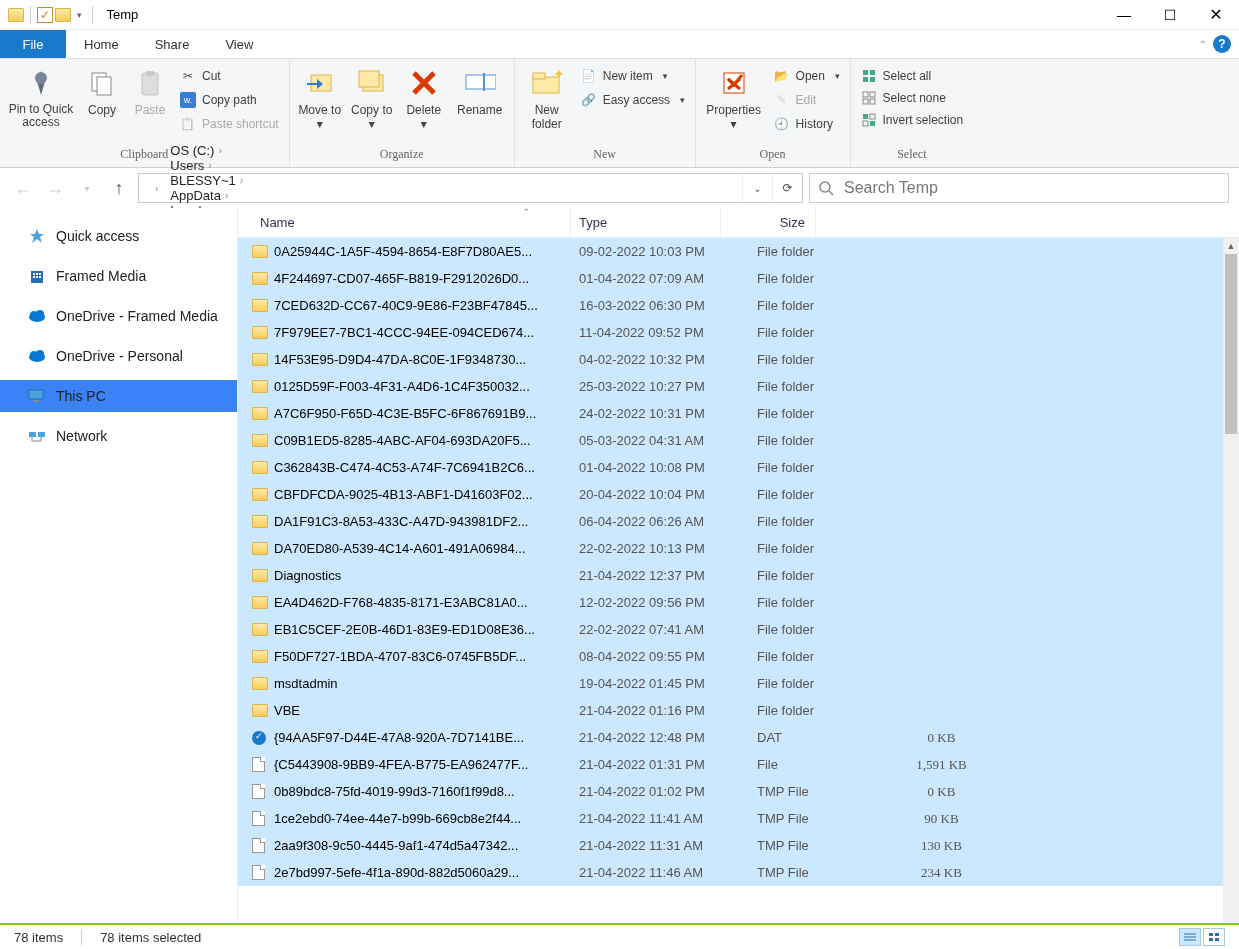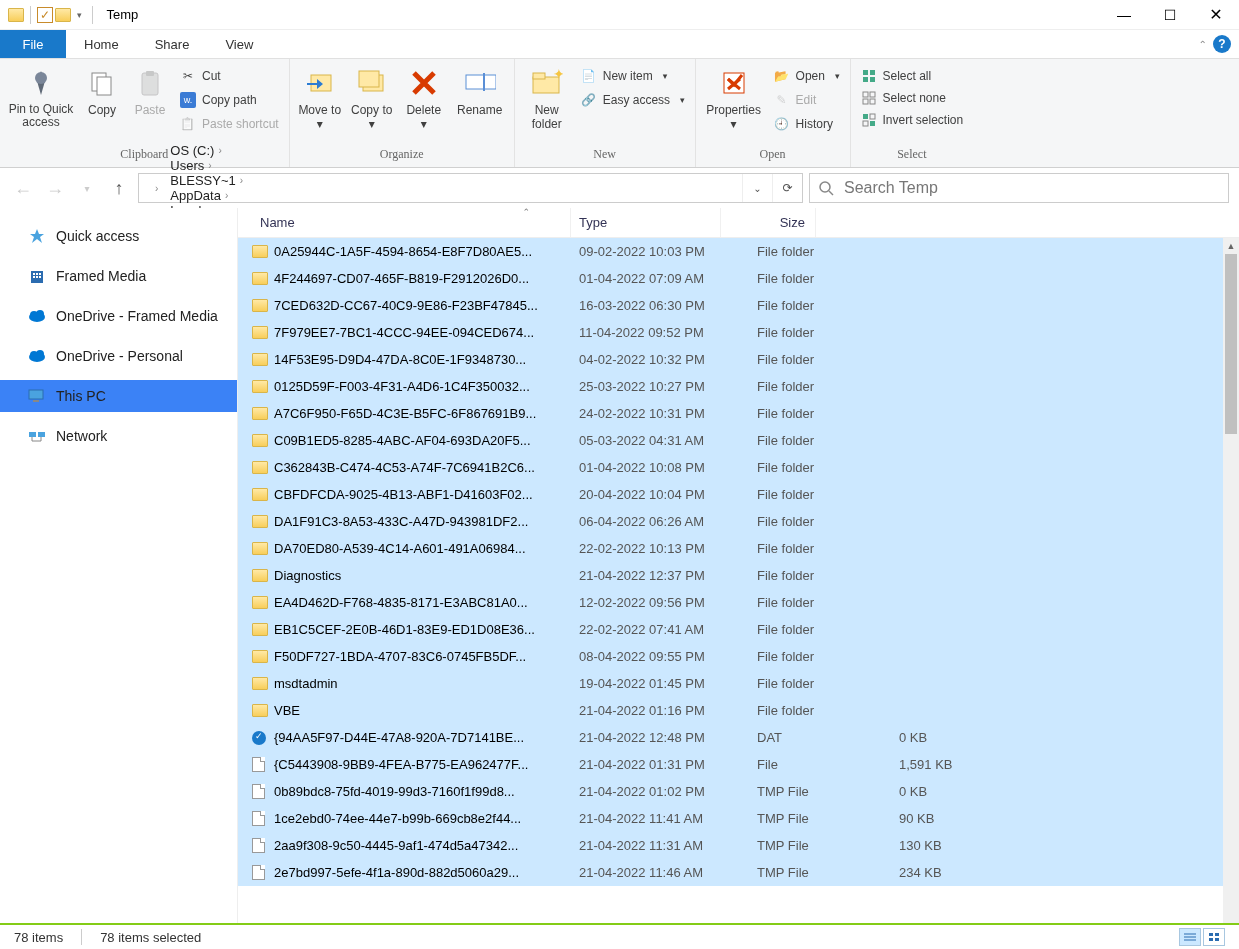--- a/index.html
+++ b/index.html
@@ -65,21 +65,21 @@
 .ch-type { width: 150px; }
 .ch-size { width: 95px; justify-content: flex-end; padding-right: 10px; }
 .sort-caret { font-size: 9px; color: #777; position: relative; top: -1px; }
 
 .file-list { flex: 1; overflow-y: hidden; position: relative; }
 .file-row { height: 27px; display: flex; align-items: center; background: #cce8ff; border-bottom: 0px; padding-left: 14px; font-size: 13px; color: #222; }
 .file-row .cell-icon { width: 22px; display: flex; align-items: center; }
 .file-row .cell-name { width: 297px; white-space: nowrap; overflow: hidden; text-overflow: ellipsis; color: #000; }
 .file-row .cell-date { width: 178px; color: #555; padding-left: 8px; }
 .file-row .cell-type { width: 150px; color: #555; padding-left: 8px; }
-.file-row .cell-size { width: 95px; text-align: left; color: #555; padding-right: 10px; }
+.file-row .cell-size { width: 95px; text-align: center; color: #555; padding-right: 10px; font-family: Liberation Serif, serif; }
 
 .folder-glyph { width: 16px; height: 13px; background: linear-gradient(#ffe9a6,#f8ce5a); border: 1px solid #d9b54a; border-radius: 1px; }
 .file-glyph { width: 13px; height: 15px; background: #fff; border: 1px solid #999; position: relative; }
 .file-glyph::after { content:""; position:absolute; top:-1px; right:-1px; width:4px; height:4px; background:#fff; border-left:1px solid #999; border-bottom:1px solid #999; }
 .sync-glyph { width: 14px; height: 14px; background:#1979ca; border-radius:50%; position:relative; }
 .sync-glyph::after { content:"✓"; color:#fff; font-size:9px; position:absolute; top:0; left:3px; }
 
 
 .scroll-track { position: absolute; right: 0; top: 0; bottom: 0; width: 16px; background: #f0f0f0; }
 .scroll-thumb { position: absolute; right: 2px; width: 12px; background: #c0c0c0; }

